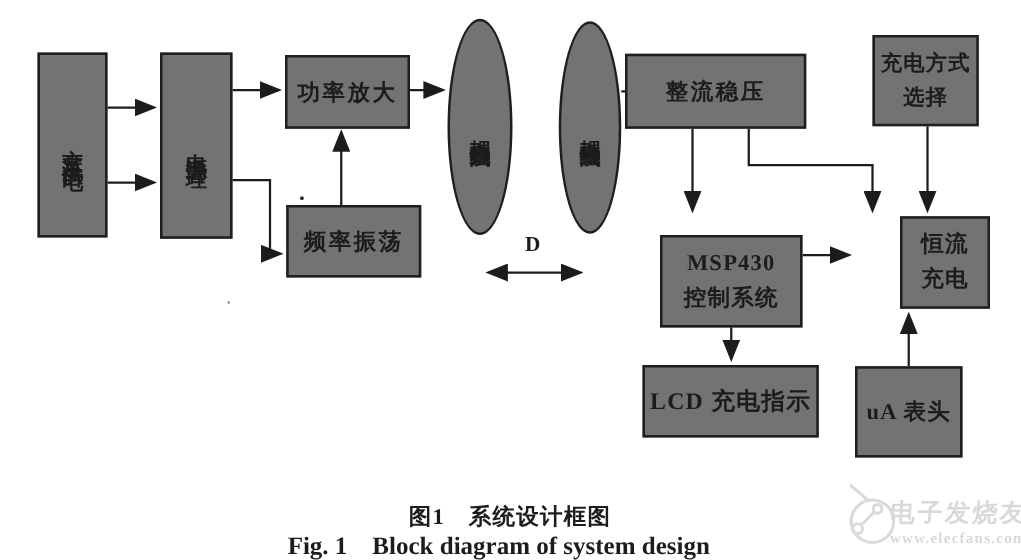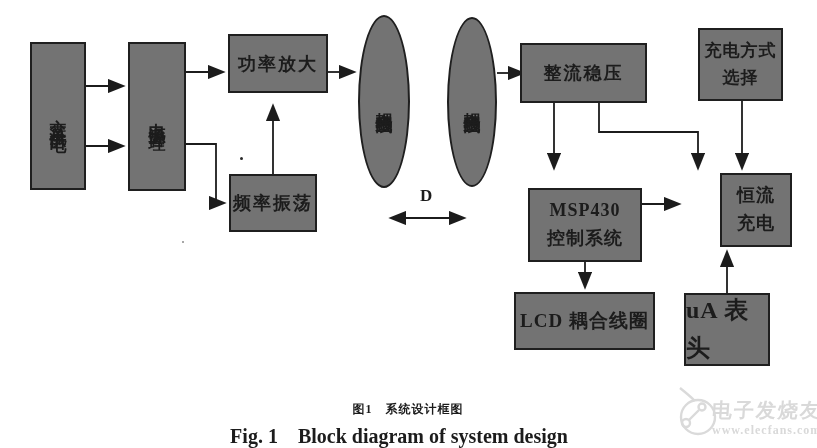--- a/index.html
+++ b/index.html
@@ -8,21 +8,21 @@
   .box{position:absolute;border:2px solid #1f1f1f;background:#737373;
        display:flex;align-items:center;justify-content:center;
        font-weight:700;font-size:18px;letter-spacing:1px;box-sizing:border-box;}
   .ellipse{border-radius:50%;}
   .vtext{writing-mode:vertical-rl;text-orientation:upright;font-size:17px;
          letter-spacing:4px;font-weight:700;}
   .lines{display:flex;flex-direction:column;align-items:center;line-height:1.55;}
   svg.overlay{position:absolute;left:0;top:0;pointer-events:none;}
   .dlabel{position:absolute;font-weight:700;font-size:17px;}
   .caption{position:absolute;font-weight:700;white-space:nowrap;transform:translateX(-50%);}
-  .cap-zh{font-size:12px;letter-spacing:1px;}
+  .cap-zh{font-size:18px;letter-spacing:1px;}
   .cap-en{font-size:20px;}
   .wm{position:absolute;color:#d9d9d9;font-weight:700;white-space:nowrap;}
   .wm-brand{font-size:20px;letter-spacing:2px;transform:skewX(-4deg);}
   .wm-url{font-size:12px;letter-spacing:1px;}
   .speck{position:absolute;border-radius:50%;}
 </style>
 </head>
 <body>
 
 <div id="page">
@@ -52,37 +52,37 @@
   </svg>
 
   <div class="box" style="left:30px;top:42px;width:56px;height:148px">
     <span class="vtext">交直流供电</span>
   </div>
 
   <div class="box" style="left:128px;top:42px;width:58px;height:149px">
     <span class="vtext">电源管理</span>
   </div>
 
-  <div class="box" style="left:228px;top:34px;width:100px;height:59px;letter-spacing:2px">
+  <div class="box" style="left:228px;top:44px;width:100px;height:59px;letter-spacing:2px">
     <span>功率放大</span>
   </div>
 
-  <div class="box" style="left:229px;top:174px;width:88px;height:58px;letter-spacing:2px">
+  <div class="box" style="left:229px;top:164px;width:108px;height:58px;letter-spacing:2px">
     <span>频率振荡</span>
   </div>
 
   <div class="box ellipse" style="left:358px;top:15px;width:52px;height:173px">
     <span class="vtext" style="letter-spacing:2px">耦合线圈</span>
   </div>
 
   <div class="box ellipse" style="left:447px;top:17px;width:50px;height:170px">
     <span class="vtext" style="letter-spacing:2px">耦合线圈</span>
   </div>
 
-  <div class="box" style="left:520px;top:43px;width:127px;height:60px;letter-spacing:2px">
+  <div class="box" style="left:500px;top:43px;width:145px;height:60px;letter-spacing:2px">
     <span>整流稳压</span>
   </div>
 
   <div class="box" style="left:698px;top:28px;width:85px;height:73px;font-size:17px">
     <div class="lines">
       <span>充电方式</span>
       <span>选择</span>
     </div>
   </div>
 
@@ -94,24 +94,24 @@
   </div>
 
   <div class="box" style="left:720px;top:173px;width:72px;height:74px">
     <div class="lines">
       <span>恒流</span>
       <span>充电</span>
     </div>
   </div>
 
   <div class="box" style="left:514px;top:292px;width:141px;height:58px;font-size:19px">
-    <span>LCD 耦合线圈</span>
+    <span>LCD 充电指示</span>
   </div>
 
-  <div class="box" style="left:684px;top:293px;width:86px;height:73px;font-size:24px">
+  <div class="box" style="left:684px;top:293px;width:86px;height:73px;font-size:18px">
     <div class="lines">
       <span>uA 表头</span>
     </div>
   </div>
 
   <div class="dlabel" style="left:420px;top:186px">D</div>
 
   <div class="speck" style="left:240px;top:157px;width:3px;height:3px;background:#2a2a2a"></div>
   <div class="speck" style="left:182px;top:241px;width:2px;height:2px;background:#8a8a8a"></div>
 

